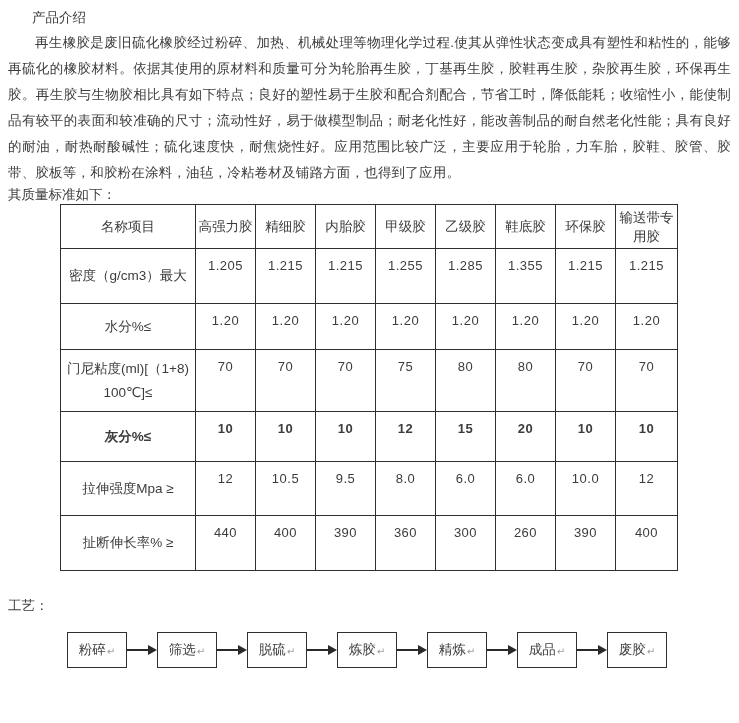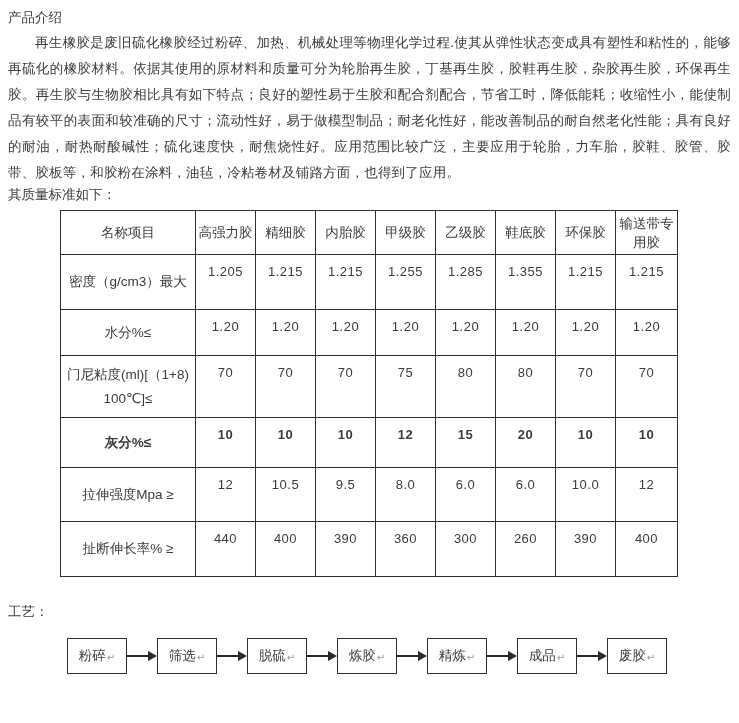--- a/index.html
+++ b/index.html
@@ -6,37 +6,38 @@
   html,body { width:739px; height:723px; background:#ffffff; overflow:hidden; }
   body {
     font-family:"Liberation Sans","DejaVu Sans",sans-serif;
     color:#3c3c3c;
     padding:8px;
   }
   .title {
     font-size:13.5px;
     line-height:20px;
     margin-bottom:2px;
+    margin-left:24px;
   }
   .intro {
     font-size:13.5px;
     line-height:26px;
     text-indent:2em;
     text-align:justify;
     letter-spacing:0.2px;
     width:723px;
   }
   .caption {
     font-size:13.5px;
     line-height:18px;
   }
   table.quality {
     border-collapse:collapse;
     table-layout:fixed;
-    margin:6px 0 0 52px;
+    margin:0 0 0 52px;
     font-size:13px;
   }
   table.quality td {
     border:1px solid #2f2f2f;
     text-align:center;
     overflow:hidden;
   }
   table.quality .hdr td {
     vertical-align:middle;
     font-size:13.5px;

